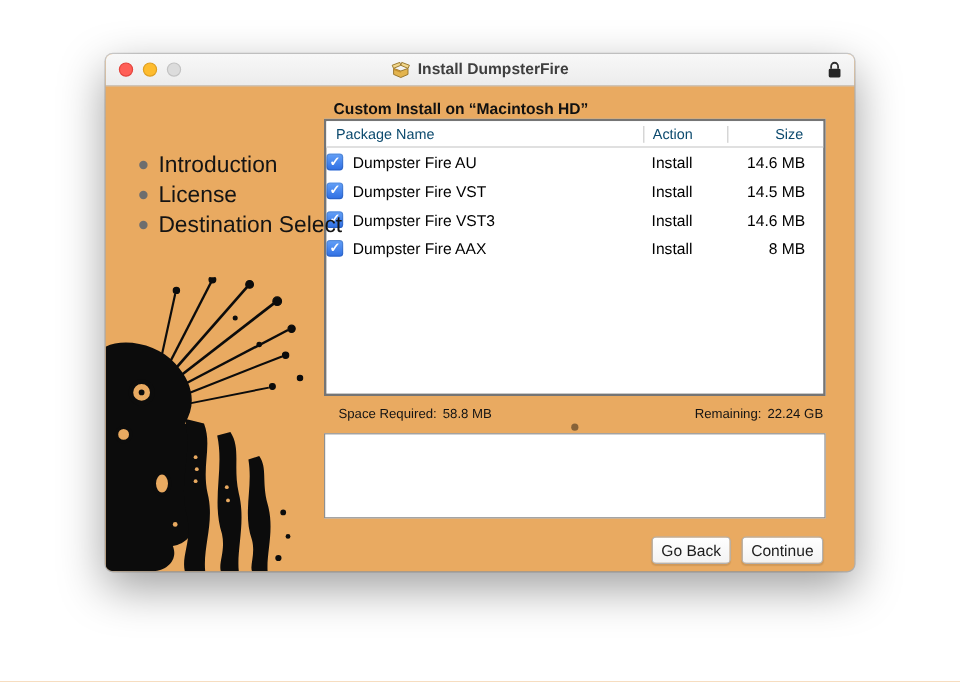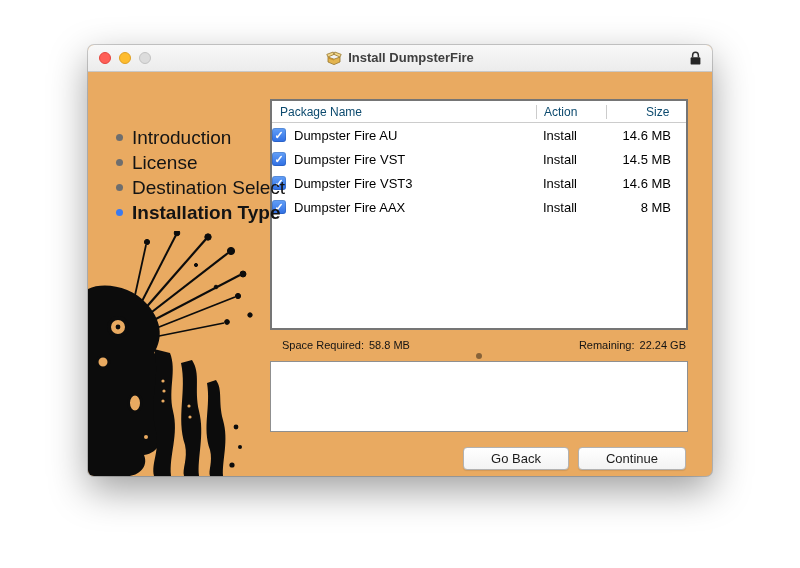--- a/index.html
+++ b/index.html
@@ -76,21 +76,21 @@
     background:rgba(0,0,0,.42);
   }
   
   .descbox{
     position:absolute;left:182px;top:289px;width:418px;height:71px;
     background:#ffffff;border:1px solid #8f8f8f;box-sizing:border-box;
   }
   
   .buttons{position:absolute;top:375px;left:0;width:598px;display:flex;justify-content:flex-end;gap:9px;}
   .btn{
-    height:23px;padding:0 27px;font-family:inherit;font-size:13px;color:#1c1c1c;
+    height:23px;padding:0 7px;font-family:inherit;font-size:13px;color:#1c1c1c;
     background:linear-gradient(#ffffff,#f3f3f3);
     border:1px solid #b2b2b2;border-radius:4px;
     box-shadow:0 1px 1px rgba(0,0,0,.10);
     display:flex;align-items:center;cursor:default;
   }
   
   .artwork{position:absolute;left:0;bottom:0;width:205px;height:245px;z-index:1;pointer-events:none;}
   .steps{z-index:2;}
 </style>
 </head>
@@ -170,26 +170,23 @@
         <span>Introduction</span>
       </div>
       <div class="step done">
         <span class="bullet"></span>
         <span>License</span>
       </div>
       <div class="step done">
         <span class="bullet"></span>
         <span>Destination Select</span>
       </div>
-      <div class="step current">
-        <span class="bullet"></span>
-        <span>Installation Type</span>
-      </div>
-    </div>
-
+    </div>
+
+    <div class="heading">Custom Install on “Macintosh HD”</div>
 
     <div class="pkg-table">
       <div class="thead">
         <div class="th th-name">Package Name</div>
         <div class="th th-action">Action</div>
         <div class="th th-size">Size</div>
       </div>
 
       <div class="row">
         <div class="cell cell-name">

